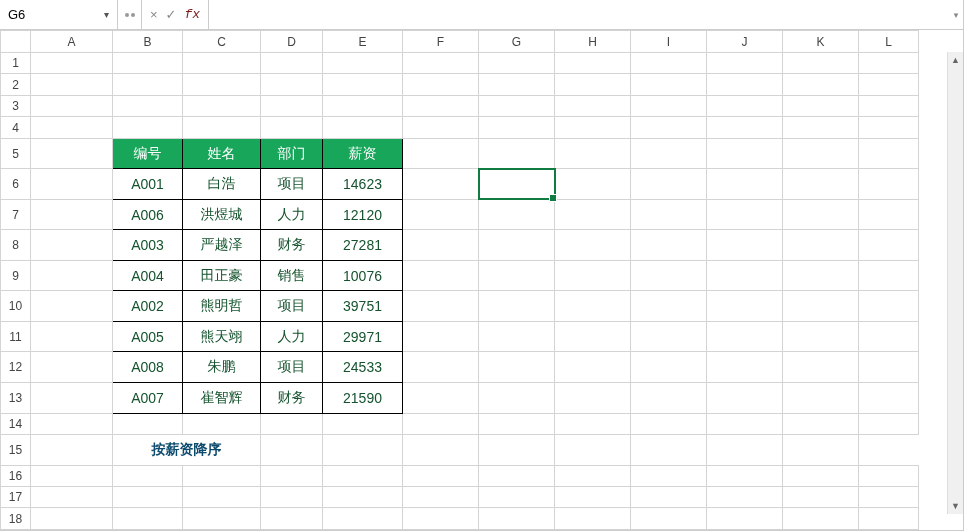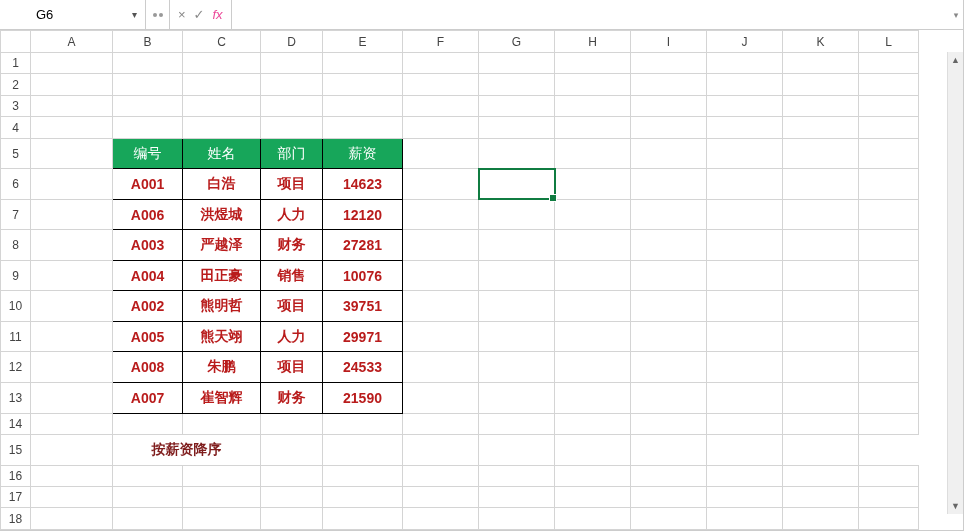--- a/index.html
+++ b/index.html
@@ -1,26 +1,26 @@
 <!DOCTYPE html>
 <html><head>
 <meta charset="utf-8">
 <style>
   * { box-sizing: border-box; }
   html, body { margin: 0; padding: 0; font-family: Arial, "Microsoft YaHei", sans-serif; font-size: 13px; background: #fff; color: #000; overflow: hidden; }
   .app { width: 964px; height: 531px; display: flex; flex-direction: column; border-right: 1px solid #ccc; border-bottom: 1px solid #ccc; position: relative; background: #f8f8f8;}
   
-  .fbar { height: 30px; display: flex; align-items: stretch; border-bottom: 1px solid #ccc; background: #fff; padding-left: 28px; }
+  .fbar { height: 30px; display: flex; align-items: stretch; border-bottom: 1px solid #ccc; background: #fff; }
   .namebox { width: 118px; display: flex; align-items: center; padding: 0 8px; border-right: 1px solid #ccc; background: #fff; }
   .namebox-text { flex: 1; }
   .namebox-caret { font-size: 10px; color: #555; }
   .divider { width: 24px; border-right: 1px solid #ccc; display:flex; align-items:center; justify-content:center; }
   .divider span { display:inline-block; width:4px; height:4px; background:#999; border-radius:50%; margin:0 1px;}
   .fx-btns { display: flex; align-items: center; gap: 8px; padding: 0 8px; border-right: 1px solid #ccc; color: #888; }
-  .fx-btns .fx { font-style: italic; font-family: Liberation Sans, sans-serif; color:#ec4899; }
+  .fx-btns .fx { font-style: italic; font-family: Liberation Mono, monospace; color:#7f1d1d; }
   .fx-input { flex: 1; display: flex; align-items: center; padding: 0 6px; background:#fff;}
   .fx-caret { width:14px; display:flex; align-items:center; justify-content:center; color:#888; font-size:9px;}
   
   .grid-wrap { flex:1; display:flex; overflow:hidden; background:#fff;}
   table.grid { border-collapse: collapse; table-layout: fixed; }
   .grid th, .grid td { border: 1px solid #d4d4d4; padding: 0; }
   .grid th { background: #fff; font-weight: normal; color:#444; font-size: 12px; text-align:center; position:relative;}
   .grid .corner { width: 30px; height: 22px; background:#fff;}
   .grid thead th { height: 22px; }
   .grid tbody th { width: 30px; text-align: center; background:#fff;}
@@ -28,22 +28,22 @@
   .grid .r1 td, .grid .r1 th.rowh { height:19px; }
   .grid .r2 td, .grid .r2 th.rowh { height:19px; }
   .grid .r3 td, .grid .r3 th.rowh { height:19px; }
   .grid .r4 td, .grid .r4 th.rowh { height:19px; }
   .grid .r14 td, .grid .r14 th.rowh, .grid .r16 td, .grid .r16 th.rowh, .grid .r17 td, .grid .r17 th.rowh, .grid .r18 td, .grid .r18 th.rowh { height:19px; }
   
   .cA{width:82px;} .cB{width:70px;} .cC{width:78px;} .cD{width:62px;} .cE{width:80px;}
   .cF{width:76px;} .cG{width:76px;} .cH{width:76px;} .cI{width:76px;} .cJ{width:76px;} .cK{width:76px;} .cL{width:60px;}
   
   .hcell { background: #17a65a !important; color: #fff; font-weight: normal; border:1px solid #000 !important;}
-  .dcell { font-weight: bold; color:#b91c1c; border:1px solid #000 !important; }
-  .note { color: #7f1d1d; font-weight: bold; text-align: left; padding-left: 4px; white-space: nowrap;}
+  .dcell { font-weight: normal; color:#14532d; border:1px solid #000 !important; }
+  .note { color: #0c4a6e; font-weight: bold; text-align: left; padding-left: 4px; white-space: nowrap;}
   
   .active { outline: 2px solid #107c41; outline-offset: -1px; position:relative;}
   .active::after { content:""; position:absolute; right:-3px; bottom:-3px; width:6px; height:6px; background:#107c41; border:1px solid #fff;}
   
   .vscroll { position:absolute; right:0; top:52px; bottom:16px; width:16px; background:#f0f0f0; border-left:1px solid #ddd; display:flex; flex-direction:column; align-items:center;}
   .vscroll .arrow { height:16px; display:flex; align-items:center; justify-content:center; font-size:9px; color:#666; width:100%;}
 </style>
 </head>
 <body>
 

